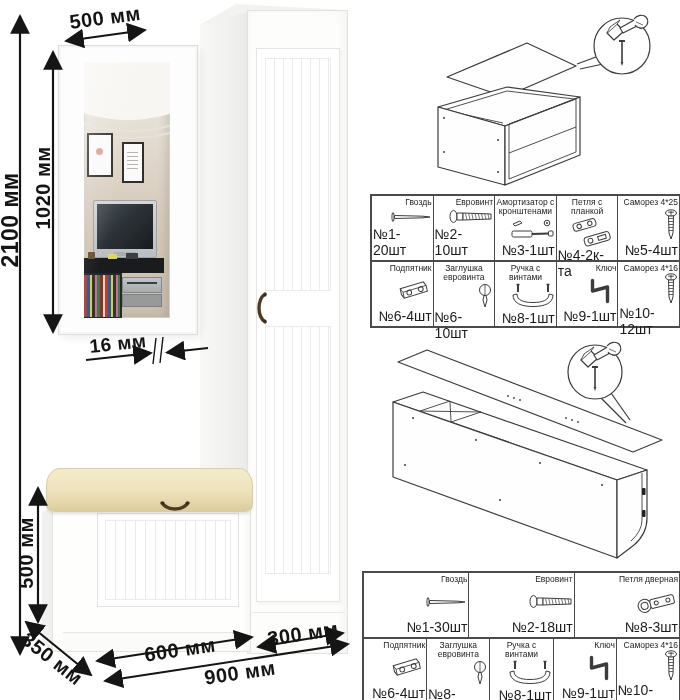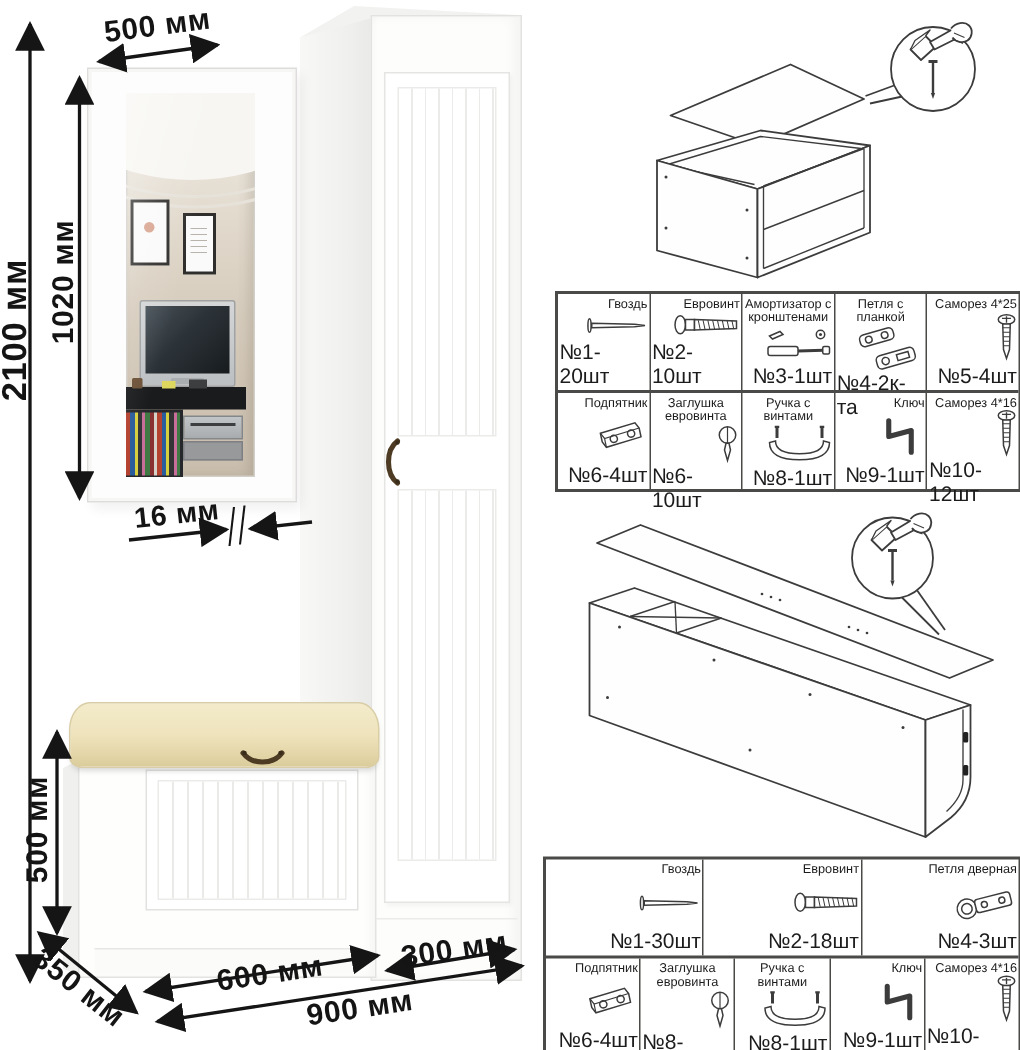--- a/index.html
+++ b/index.html
@@ -451,21 +451,21 @@
             <svg width="44" height="26" viewBox="0 0 44 26">
               <g transform="rotate(-14 22 13)">
                 <circle cx="10" cy="14" r="6.5" stroke="#3c3c3c" fill="#fff"></circle>
                 <circle cx="10" cy="14" r="3.5" fill="none" stroke="#3c3c3c"></circle>
                 <rect x="16" y="9.5" width="24" height="9" rx="2" stroke="#3c3c3c" fill="#fff"></rect>
                 <circle cx="22" cy="14" r="2" fill="none" stroke="#3c3c3c"></circle>
                 <circle cx="34" cy="14" r="2" fill="none" stroke="#3c3c3c"></circle>
               </g>
             </svg>
           </div>
-          <div class="hw-qty">№4-3шт</div>
+          <div class="hw-qty">№8-3шт</div>
         </div>
       </div>
       <div class="hw-row">
         <div class="hw-cell">
           <div class="hw-name">Подпятник</div>
           <div class="hw-icon">
             <svg width="36" height="26" viewBox="0 0 36 26">
               <g transform="rotate(-12 18 13)">
                 <path d="M5 8 L29 6 L31 10 L31 16 L7 18 L5 14 Z" stroke="#3c3c3c" fill="#fff"></path>
                 <path d="M5 8 L7 12 L31 10 M7 12 L7 18" fill="none" stroke="#3c3c3c" stroke-width=".8"></path>

